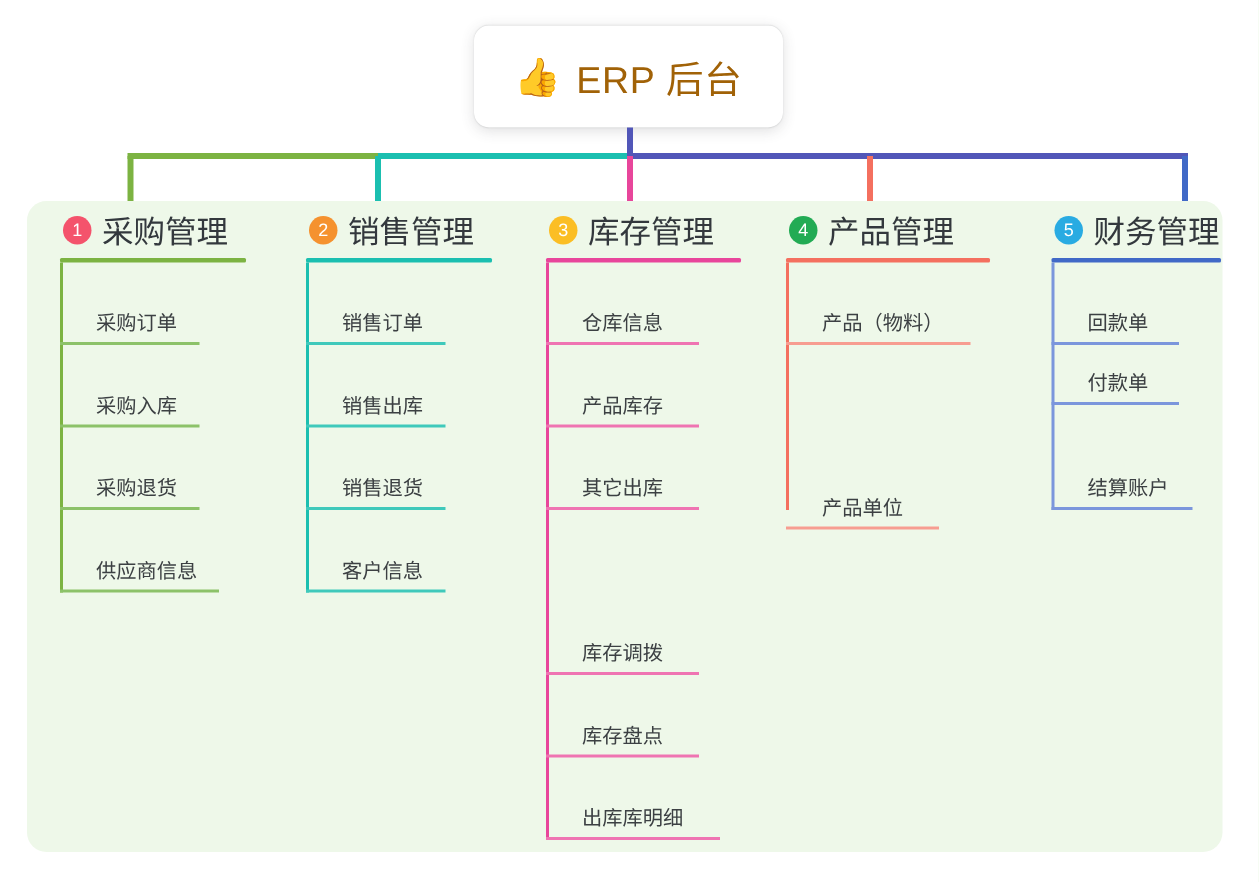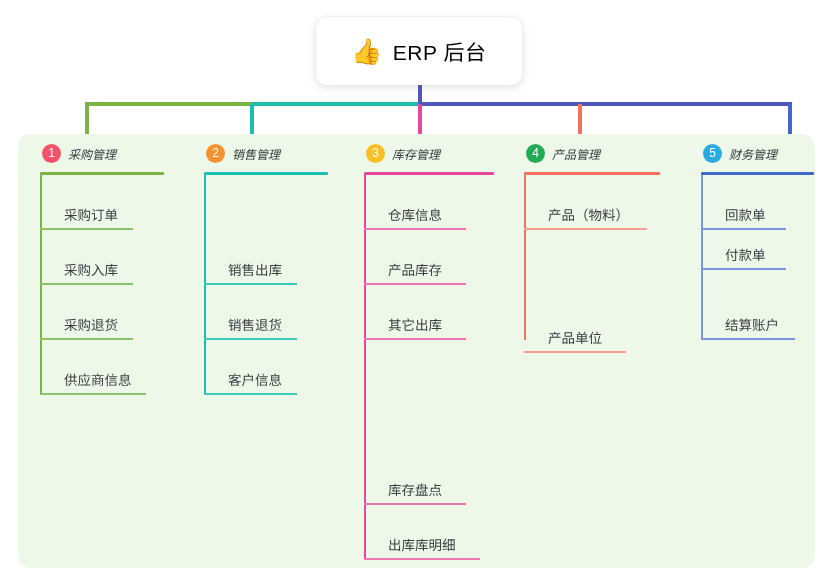--- a/index.html
+++ b/index.html
@@ -37,22 +37,22 @@
     justify-content: center;
     gap: 10px;
     box-sizing: border-box;
   }
   .root-emoji {
     font-size: 25px;
     line-height: 1;
     font-family: "DejaVu Sans", sans-serif;
   }
   .root-title {
-    font-size: 21px;
-    color: #000000;
+    font-size: 25px;
+    color: #a16207;
     letter-spacing: 0.5px;
     white-space: nowrap;
   }
 
   
   .connectors {
     position: absolute;
     left: 0;
     top: 0;
     width: 839px;
@@ -104,24 +104,23 @@
     height: 19px;
     border-radius: 50%;
     color: #ffffff;
     font-size: 12px;
     line-height: 19px;
     text-align: center;
     flex: 0 0 auto;
     font-family: "Liberation Sans", sans-serif;
   }
   .col-title {
-    font-size: 12px;
+    font-size: 21px;
     color: #33383d;
     white-space: nowrap;
-    font-style: italic;
   }
   .head-rule {
     position: absolute;
     left: 0;
     top: 38px;
     height: 3px;
     border-radius: 1px;
   }
 
   
@@ -214,20 +213,24 @@
     </div>
 
     <div class="column col-1">
       <div class="col-head">
         <span class="badge" style="background:#f5922f">2</span>
         <span class="col-title">销售管理</span>
       </div>
       <div class="head-rule" style="width:124px;background:#1bbfb0"></div>
       <div class="leaves" style="height:220px">
         <div class="spine" style="height:220px;background:#1bbfb0"></div>
+        <div class="leaf" style="top:0px;width:93px">
+          <span class="leaf-label">销售订单</span>
+          <div class="leaf-rule" style="width:93px;background:#3fc9bb"></div>
+        </div>
         <div class="leaf" style="top:55px;width:93px">
           <span class="leaf-label">销售出库</span>
           <div class="leaf-rule" style="width:93px;background:#3fc9bb"></div>
         </div>
         <div class="leaf" style="top:110px;width:93px">
           <span class="leaf-label">销售退货</span>
           <div class="leaf-rule" style="width:93px;background:#3fc9bb"></div>
         </div>
         <div class="leaf" style="top:165px;width:93px">
           <span class="leaf-label">客户信息</span>
@@ -247,20 +250,24 @@
         <div class="leaf" style="top:0px;width:102px">
           <span class="leaf-label">仓库信息</span>
           <div class="leaf-rule" style="width:102px;background:#ef74b2"></div>
         </div>
         <div class="leaf" style="top:55px;width:102px">
           <span class="leaf-label">产品库存</span>
           <div class="leaf-rule" style="width:102px;background:#ef74b2"></div>
         </div>
         <div class="leaf" style="top:110px;width:102px">
           <span class="leaf-label">其它出库</span>
+          <div class="leaf-rule" style="width:102px;background:#ef74b2"></div>
+        </div>
+        <div class="leaf" style="top:220px;width:102px">
+          <span class="leaf-label">库存调拨</span>
           <div class="leaf-rule" style="width:102px;background:#ef74b2"></div>
         </div>
         <div class="leaf" style="top:275px;width:102px">
           <span class="leaf-label">库存盘点</span>
           <div class="leaf-rule" style="width:102px;background:#ef74b2"></div>
         </div>
         <div class="leaf" style="top:330px;width:116px">
           <span class="leaf-label">出库库明细</span>
           <div class="leaf-rule" style="width:116px;background:#ef74b2"></div>
         </div>

